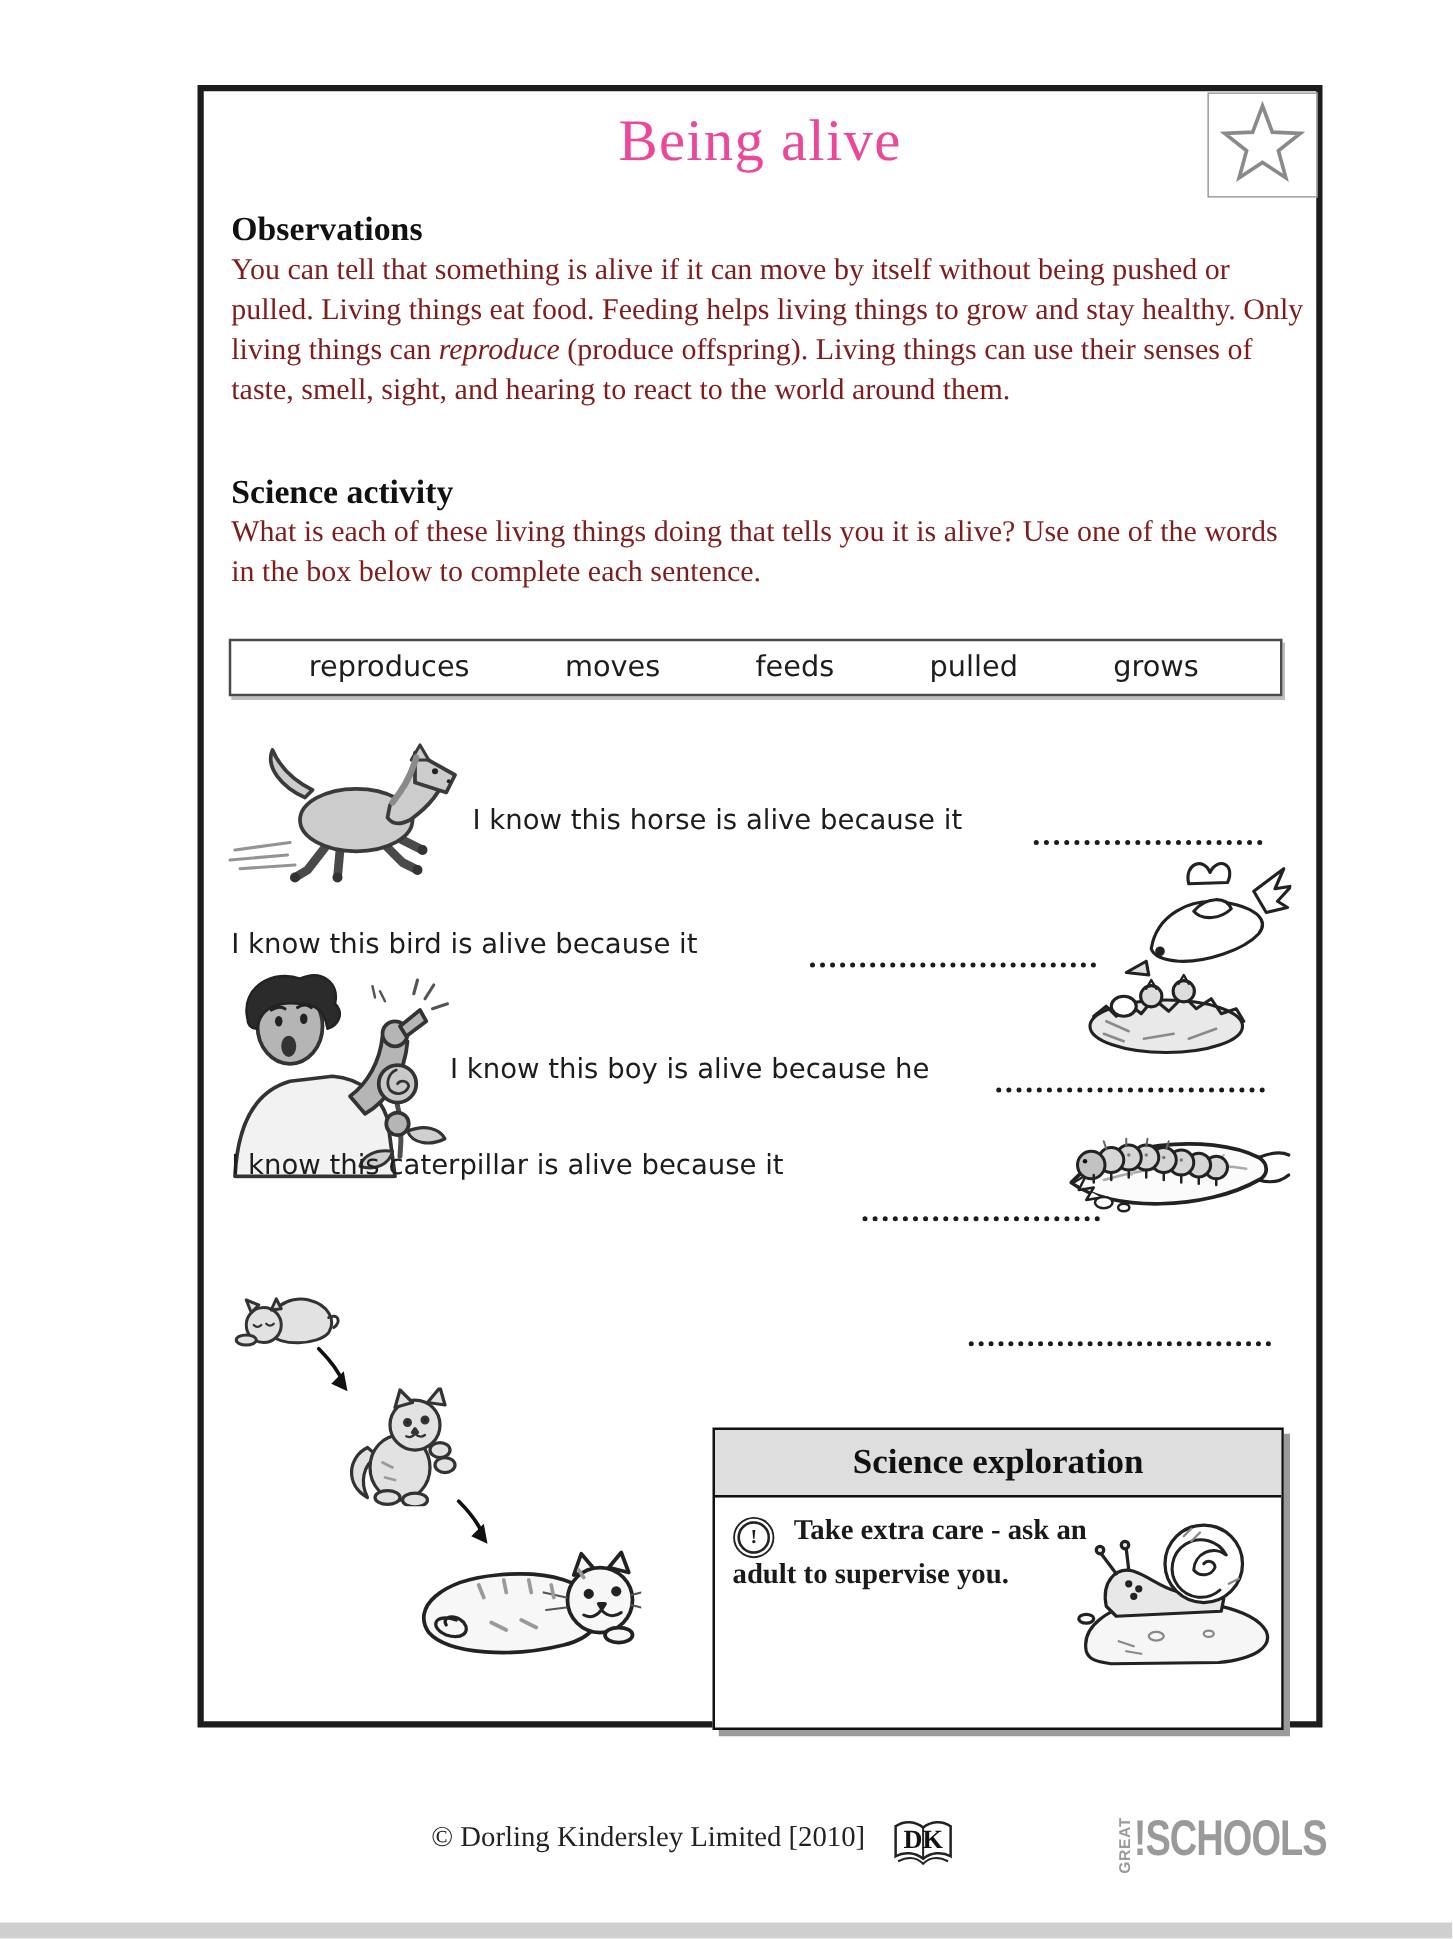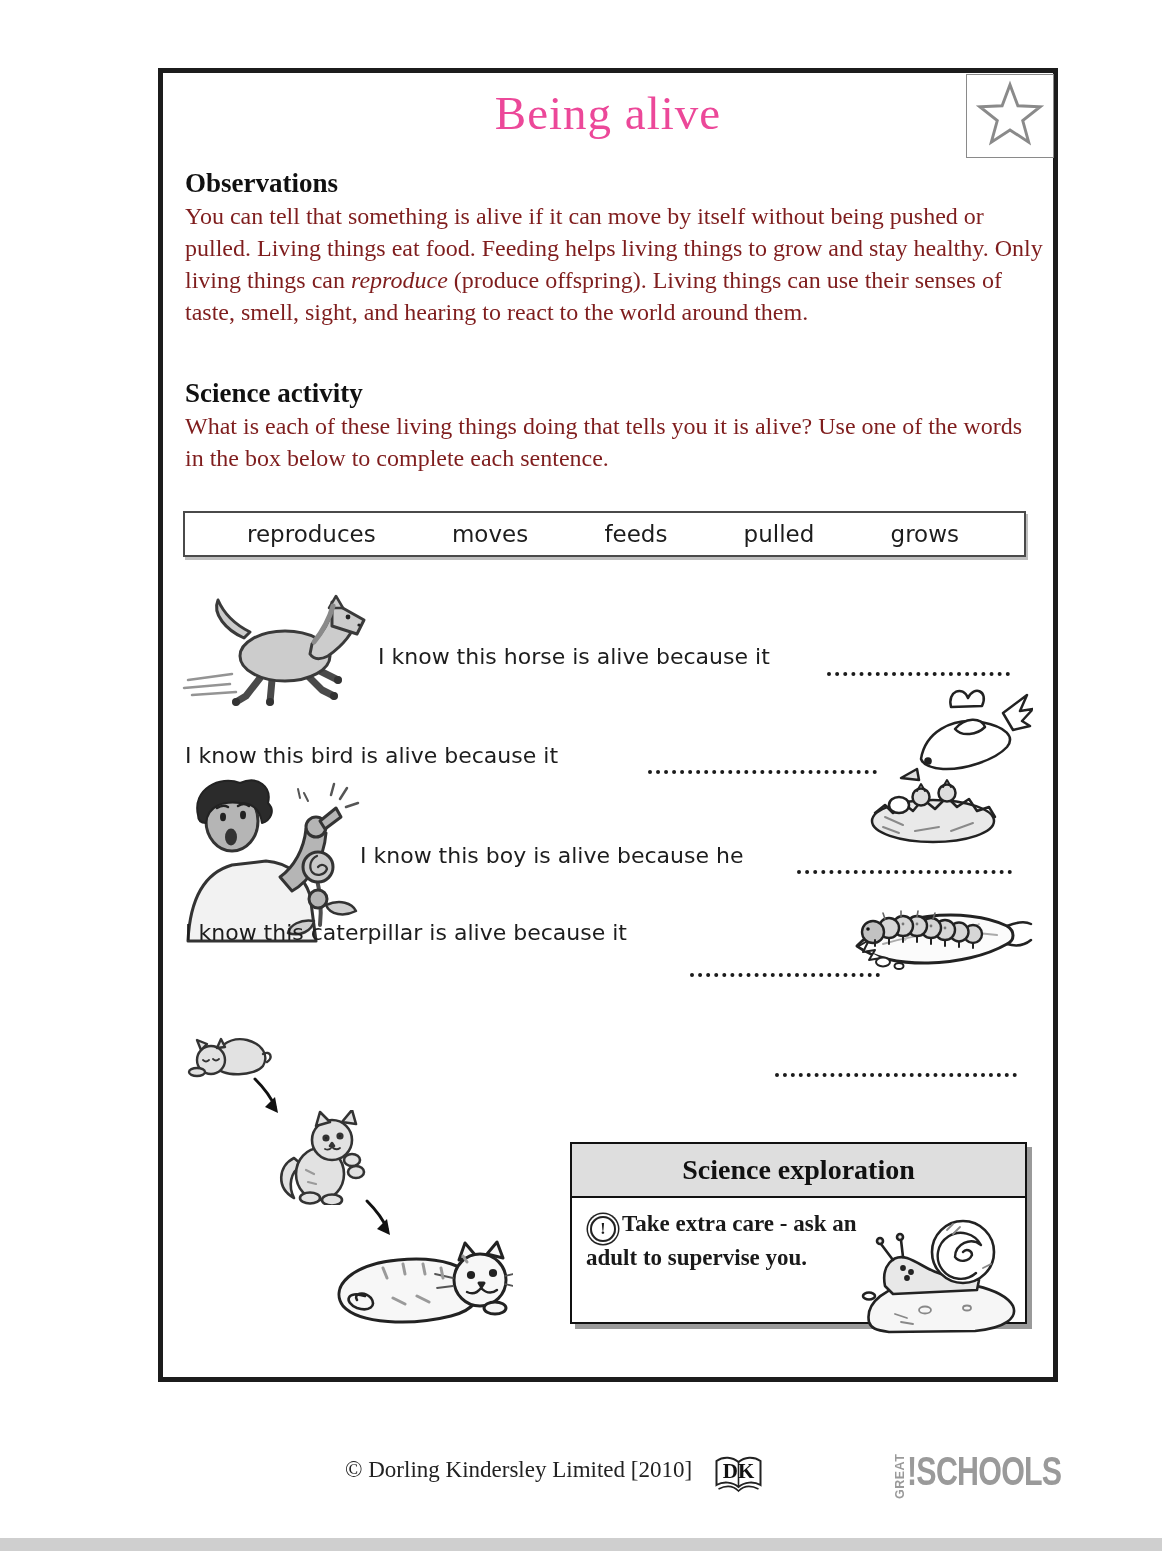--- a/index.html
+++ b/index.html
@@ -29,32 +29,32 @@
     padding:0 65px 0 62px; box-sizing:border-box;
   }
   .word-box span { font-family:"DejaVu Sans", sans-serif; font-size:23px; color:#1d1d1d; }
   .q-text {
     position:absolute; font-family:"DejaVu Sans", sans-serif; font-size:22px;
     color:#1d1d1d; white-space:nowrap;
   }
   .answer-line { position:absolute; border-bottom:4px dotted #1b1b1b; height:22px; }
   .illu { position:absolute; }
   .explore-box {
-    position:absolute; left:570px; top:1142px; width:457px; height:182px;
+    position:absolute; left:570px; top:1142px; width:457px; height:242px;
     border:2px solid #111; background:#ffffff; box-sizing:border-box;
     box-shadow:5px 5px 0 #9a9a9a; z-index:2;
   }
   .explore-head {
     height:52px; background:#dedede; border-bottom:2px solid #111;
     display:flex; align-items:center; justify-content:center;
     font-size:28px; font-weight:700; color:#111;
   }
   .explore-body { position:relative; height:146px; }
   .explore-text { position:absolute; left:14px; top:10px; width:316px; font-size:23px; line-height:31px; }
-  .warn-bold { font-weight:700; }
+  .warn-bold { font-weight:700;margin-left:13px; }
   .warn-icon {
     display:inline-flex; align-items:center; justify-content:center;
     width:22px; height:22px; border:2px solid #222; border-radius:50%;
     box-shadow:0 0 0 2px #fff, 0 0 0 3.5px #222;
     font-weight:700; font-size:16px; margin:0 6px 0 4px; vertical-align:-3px;
   }
   .explore-snail { position:absolute; right:2px; bottom:2px; }
   .footer-copy { position:absolute; left:345px; top:1457px; font-size:23px; color:#222; }
   .dk-logo { position:absolute; left:710px; top:1452px; }
   .gs-logo { position:absolute; left:893px; top:1455px; }

